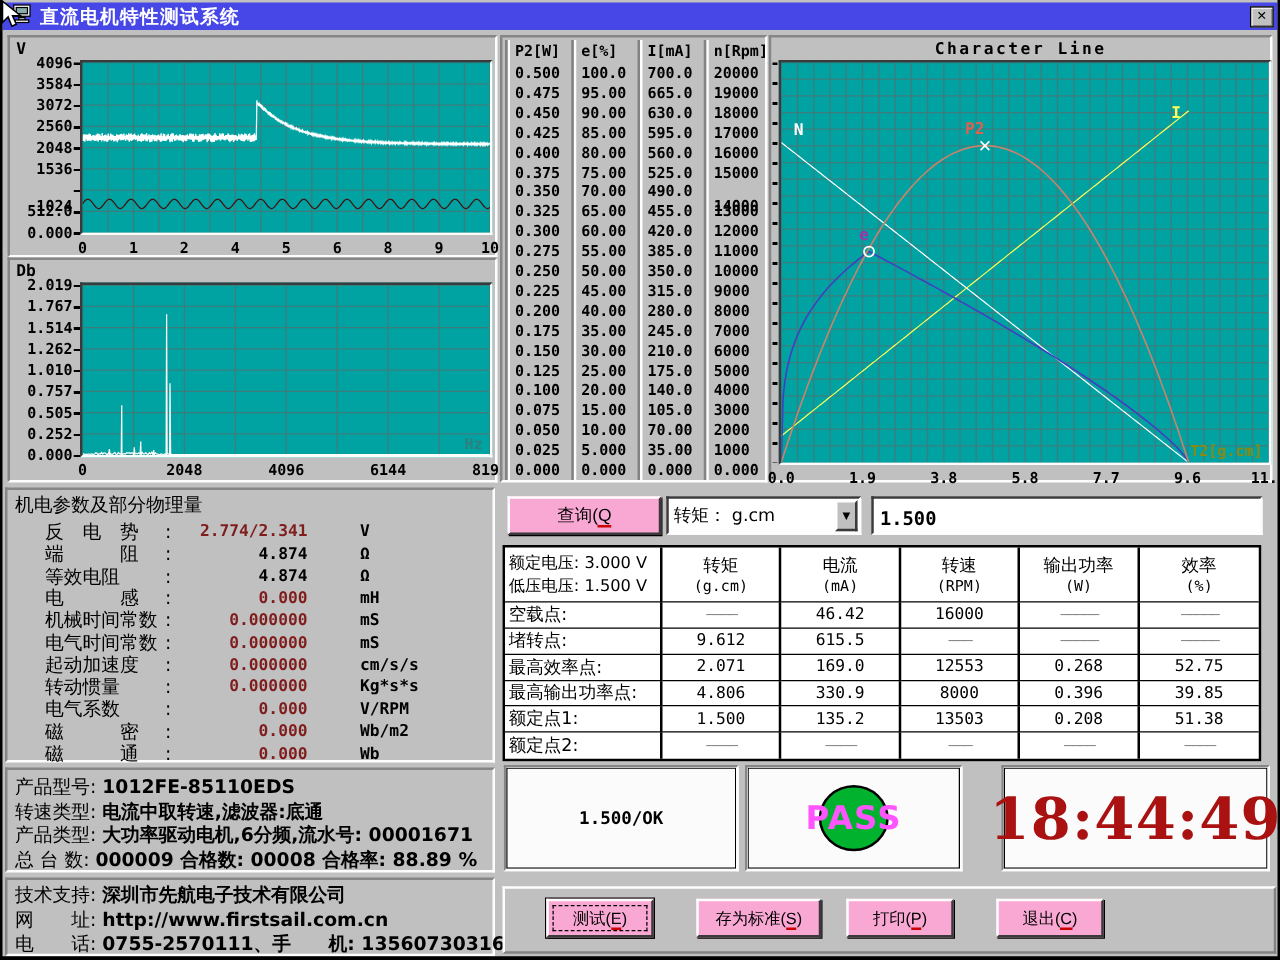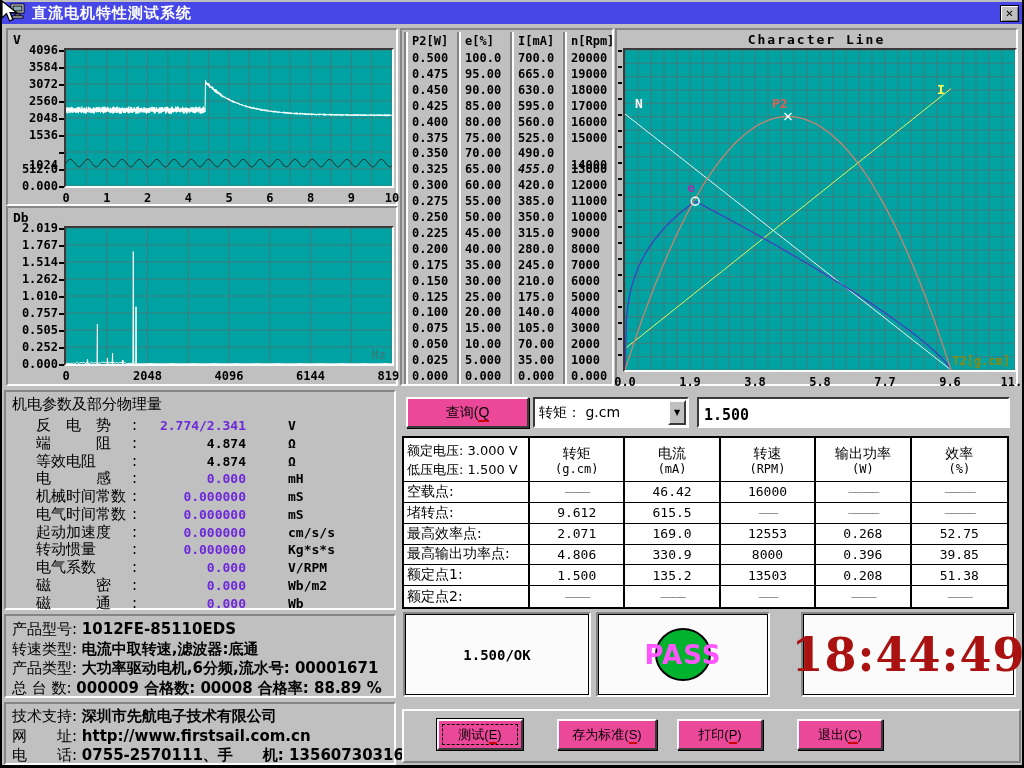--- a/index.html
+++ b/index.html
@@ -50,24 +50,24 @@
 
   
   #params-panel{left:4px;top:390px;width:392px;height:220px;}
   #params-title{position:absolute;left:6px;top:3px;font-size:15px;color:#000;}
   .prow{position:absolute;left:0;width:100%;height:17px;}
   .prow .plabel{position:absolute;left:30px;width:96px;font-size:15px;white-space:nowrap;}
   .prow .pcolon{position:absolute;left:126px;font-size:15px;}
   .prow .pval{position:absolute;left:128px;width:112px;text-align:right;
               font:bold 13px "DejaVu Sans Mono",monospace;padding-top:2px;}
   .prow .punit{position:absolute;left:282px;font:bold 13px "DejaVu Sans Mono",monospace;padding-top:2px;}
-  .dim{color:#6d28d9;}
-
-  
-  .btn{position:absolute;background:#ec4899;border:2px solid;border-color:#fdfdfd #3a3a3a #3a3a3a #fdfdfd;
+  .dim{color:#7f1d1d;}
+
+  
+  .btn{position:absolute;background:#f9a8d4;border:2px solid;border-color:#fdfdfd #3a3a3a #3a3a3a #fdfdfd;
        box-shadow:1px 1px 0 #000;font-size:14px;color:#000;text-align:center;cursor:default;
        box-sizing:border-box;padding:0;}
   .acc{border-bottom:2px solid #cc0000;}
   #query-btn{left:406px;top:397px;width:123px;height:31px;line-height:27px;}
   #dropdown{position:absolute;left:533px;top:397px;width:156px;height:31px;background:#fff;
             border:2px solid;border-color:#3a3a3a #fdfdfd #fdfdfd #3a3a3a;box-sizing:border-box;}
   #dropdown .dval{position:absolute;left:4px;top:5px;font-size:14px;white-space:nowrap;}
   #dropdown .darrow{position:absolute;right:1px;top:1px;width:18px;height:25px;background:#c0c0c0;
        border:2px solid;border-color:#fdfdfd #3a3a3a #3a3a3a #fdfdfd;box-sizing:border-box;
        text-align:center;font-size:8px;line-height:21px;}
@@ -252,21 +252,21 @@
     </div>
     <div class="scale-col" style="left: 108px;">
       <span class="scale-head">I[mA]</span>
       <span class="scale-val" style="top: 19px;">700.0</span>
       <span class="scale-val" style="top: 34.9px;">665.0</span>
       <span class="scale-val" style="top: 50.8px;">630.0</span>
       <span class="scale-val" style="top: 66.7px;">595.0</span>
       <span class="scale-val" style="top: 82.6px;">560.0</span>
       <span class="scale-val" style="top: 98.5px;">525.0</span>
       <span class="scale-val" style="top: 114.4px;">490.0</span>
-      <span class="scale-val" style="top: 130.3px; font-style: italic;">455.0</span>
+      <span class="scale-val" style="top: 130.3px;">455.0</span>
       <span class="scale-val" style="top: 146.2px;">420.0</span>
       <span class="scale-val" style="top: 162.1px;">385.0</span>
       <span class="scale-val" style="top: 178px;">350.0</span>
       <span class="scale-val" style="top: 193.9px;">315.0</span>
       <span class="scale-val" style="top: 209.8px;">280.0</span>
       <span class="scale-val" style="top: 225.7px;">245.0</span>
       <span class="scale-val" style="top: 241.6px;">210.0</span>
       <span class="scale-val" style="top: 257.5px; text-align: center;">175.0</span>
       <span class="scale-val" style="top: 273.4px;">140.0</span>
       <span class="scale-val" style="top: 289.3px;">105.0</span>

